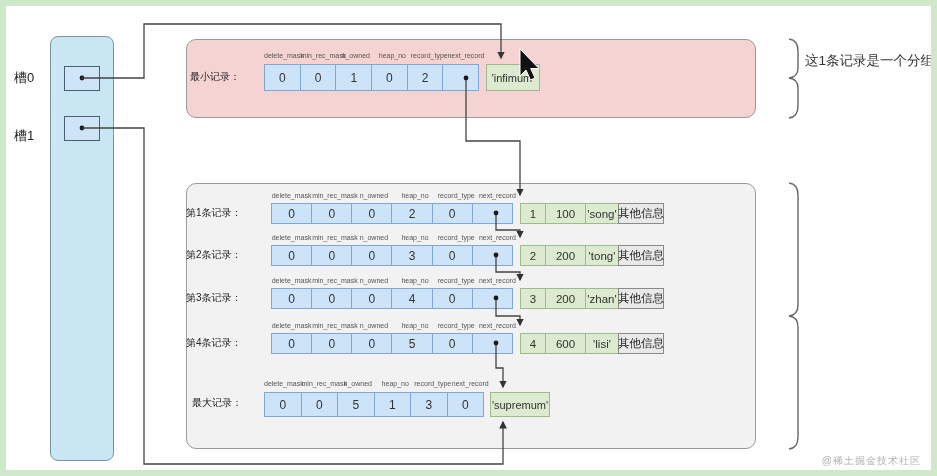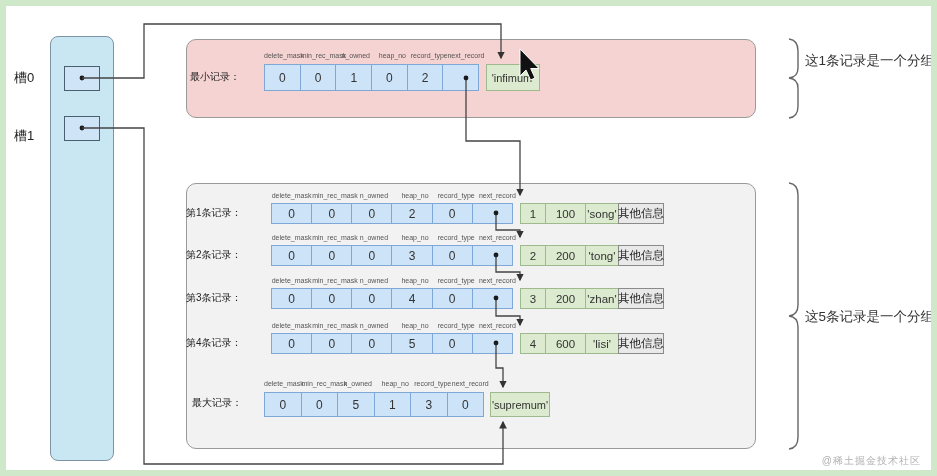--- a/index.html
+++ b/index.html
@@ -216,21 +216,20 @@
       <div class="cell">0</div>
       <div class="cell">5</div>
       <div class="cell">1</div>
       <div class="cell">3</div>
       <div class="cell">0</div>
     </div>
     <div class="tail">'supremum'</div>
   </div>
 
   <div class="brace-text t1">这1条记录是一个分组</div>
-  <div class="brace-text t2">这5条记录是一个分组</div>
 
   <div class="watermark">@稀土掘金技术社区</div>
 
   <svg class="overlay" viewBox="0 0 937 476">
     <defs>
       <marker id="arr" markerWidth="8" markerHeight="8" refX="5" refY="3" orient="auto">
         <path d="M0,0 L6,3 L0,6 Z" fill="#333"></path>
       </marker>
     </defs>
 

